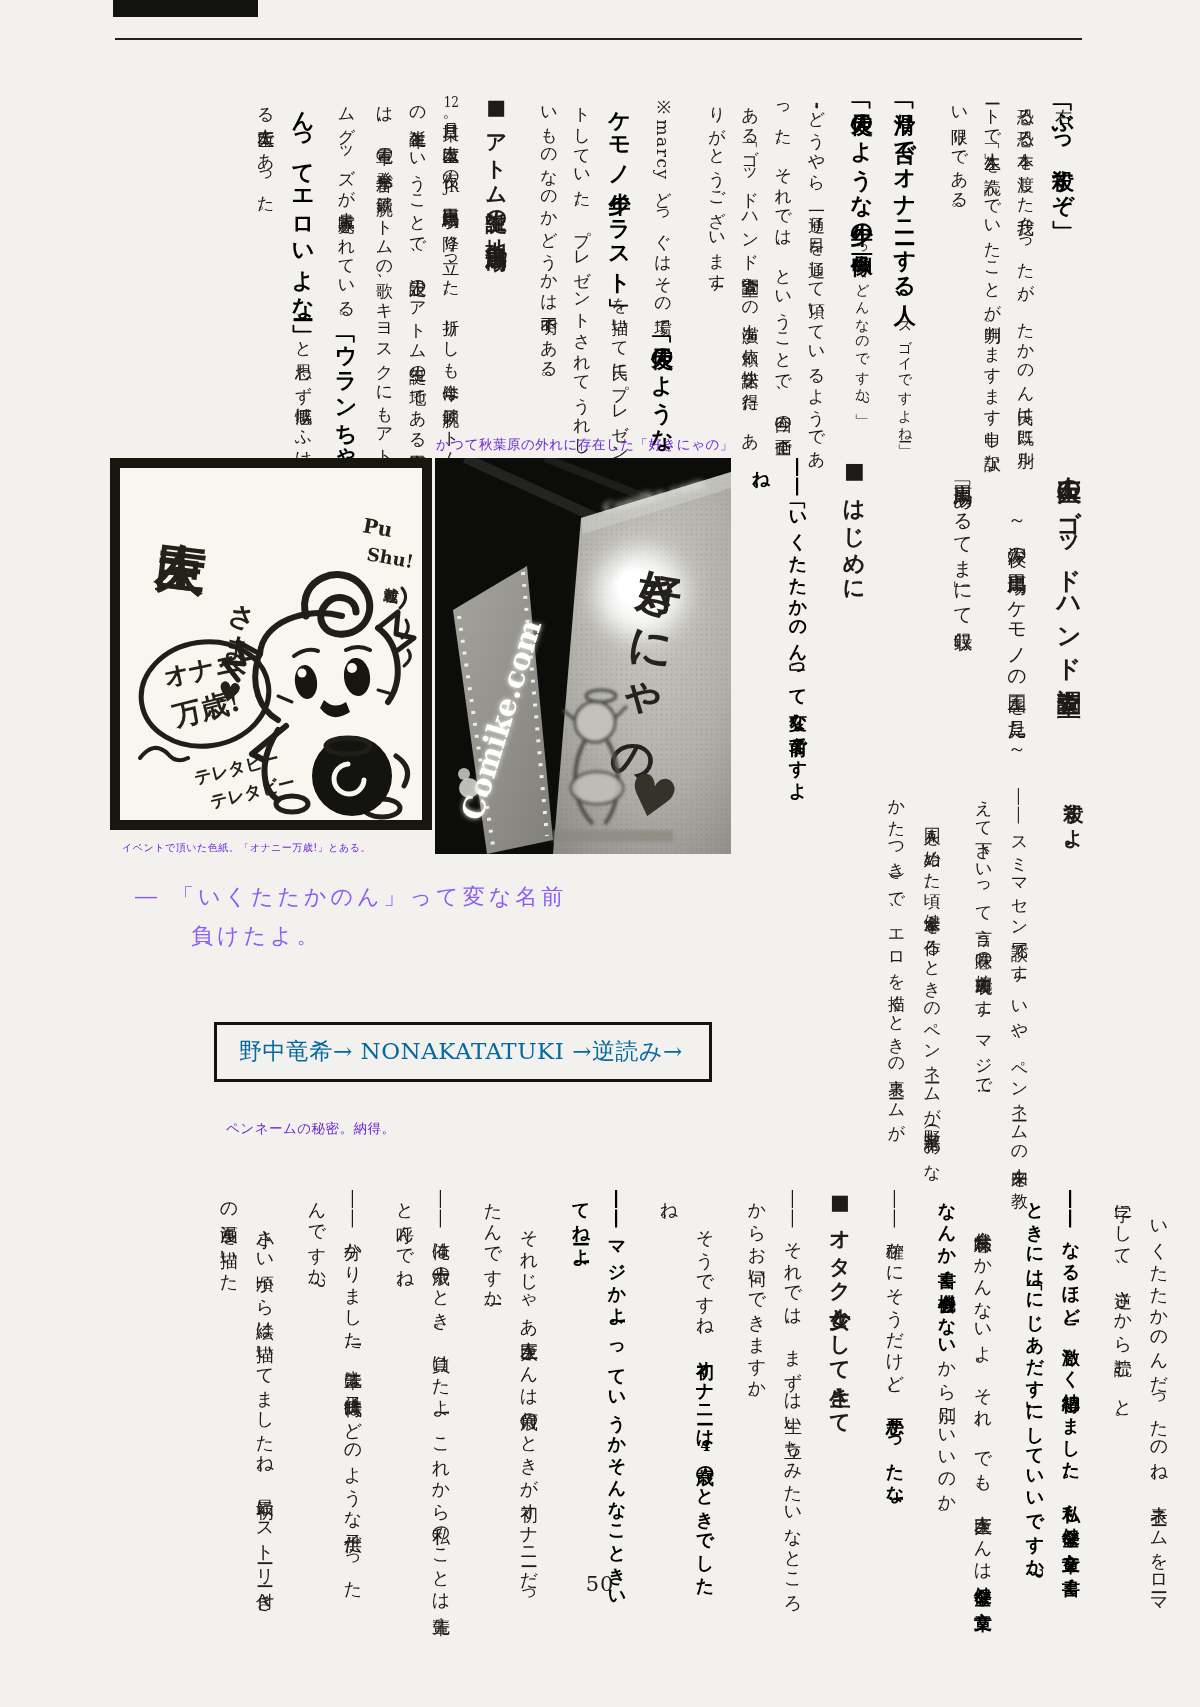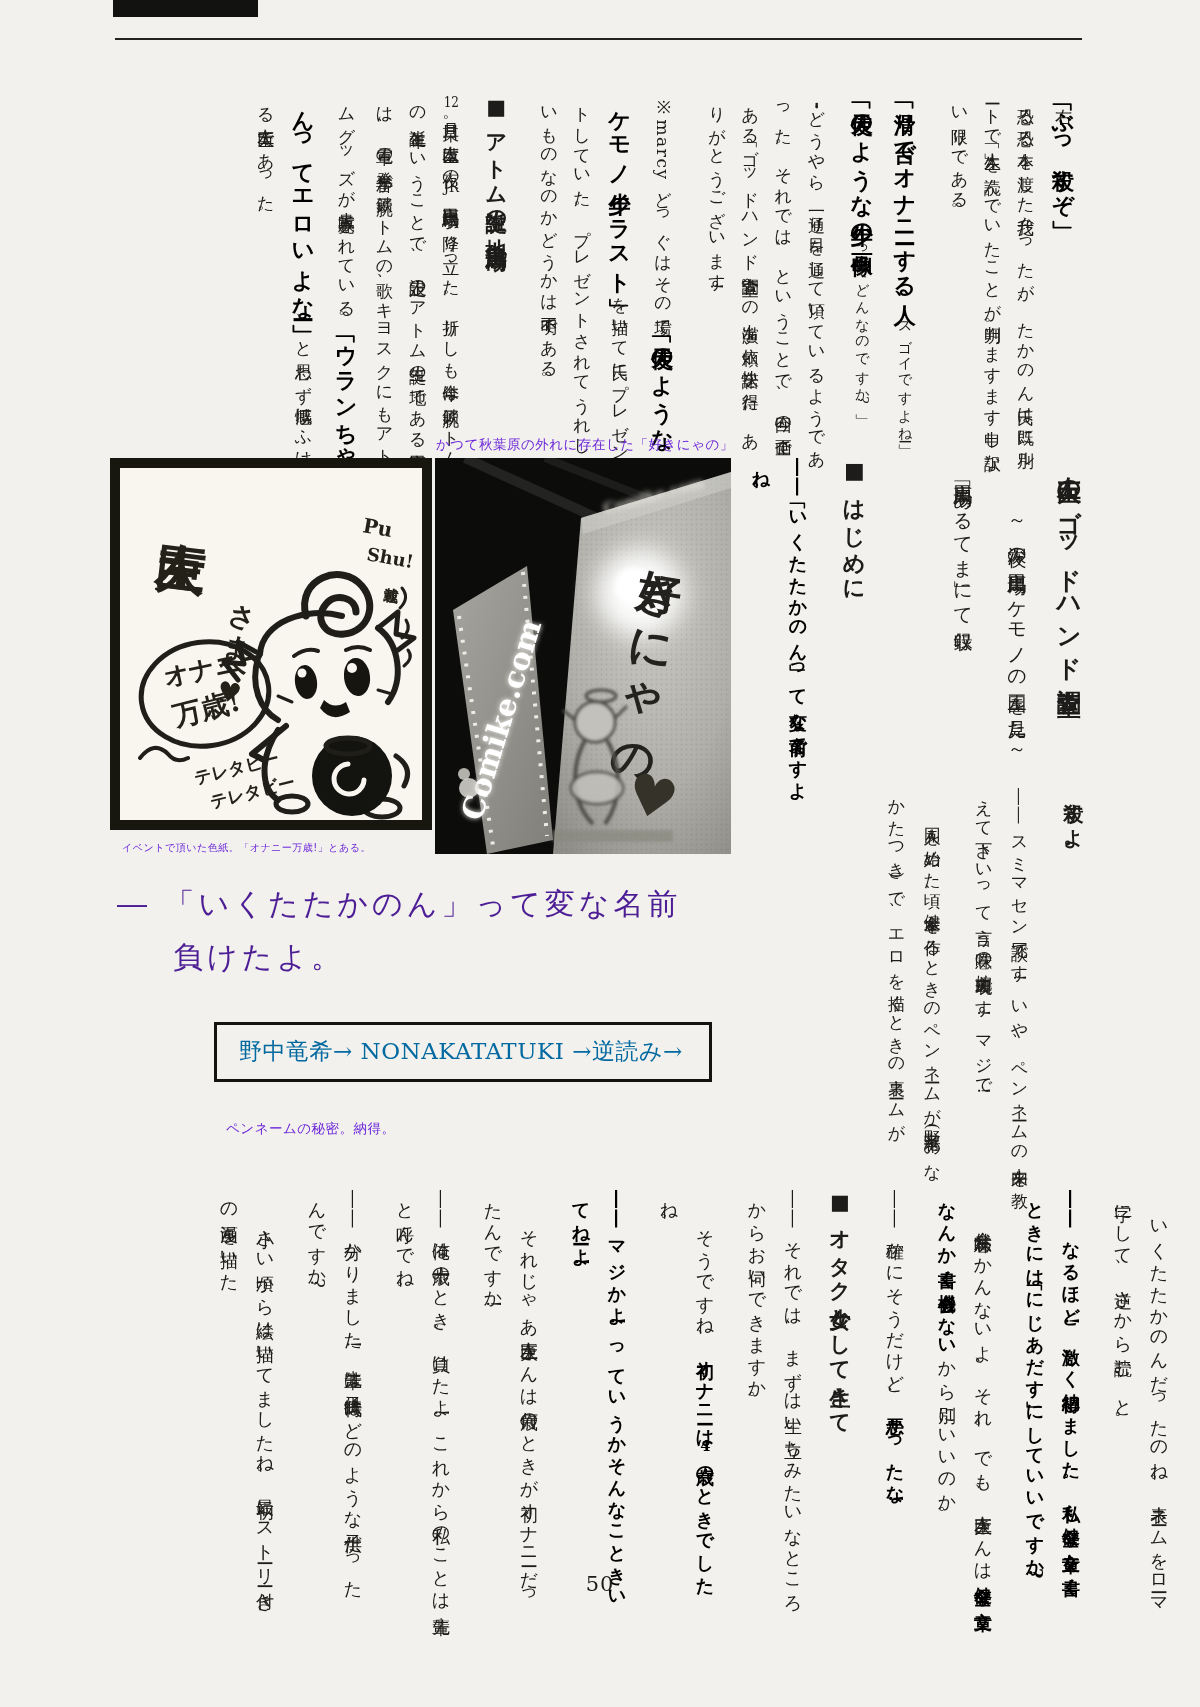--- a/index.html
+++ b/index.html
@@ -35,21 +35,21 @@
   .kill{top:788px;left:788px;width:307px;height:398px;font-size:17px;letter-spacing:1.5px;line-height:2.1;}
   .kill .a1{font-size:20px;font-weight:700;}
   .ind15{text-indent:1.5em;}
   .ind1{text-indent:1em;}
   
   .photocap{left:436px;top:436px;}
   .photo{left:435px;top:458px;width:296px;height:396px;}
   .shikishi{left:110px;top:458px;width:322px;height:372px;}
   .shikicap{left:122px;top:841px;font-size:10px;}
   
-  .headline{left:117px;top:878px;width:640px;font-size:30px;letter-spacing:4px;line-height:1.75;color:#4c1d95;}
+  .headline{left:135px;top:878px;width:640px;font-size:22px;letter-spacing:4px;line-height:1.75;color:#8b5cf6;}
   .headline .l2{padding-left:56px;}
   
   .namebox{left:214px;top:1022px;width:470px;border:3px solid #14130f;padding:9px 0 9px 22px;
            font-size:23px;line-height:1.55;letter-spacing:.5px;color:#0369a1;}
   .nbcap{left:226px;top:1120px;width:476px;text-align:left;}
   
   .bottom{top:1190px;left:112px;width:1065px;height:418px;font-size:18px;letter-spacing:1.5px;line-height:2.0;}
   .bottom .hdr{font-size:21px;}
   
   .pagenum{left:0;top:1572px;width:100%;text-align:center;font-size:21px;letter-spacing:1px;color:#1c1b19;}

